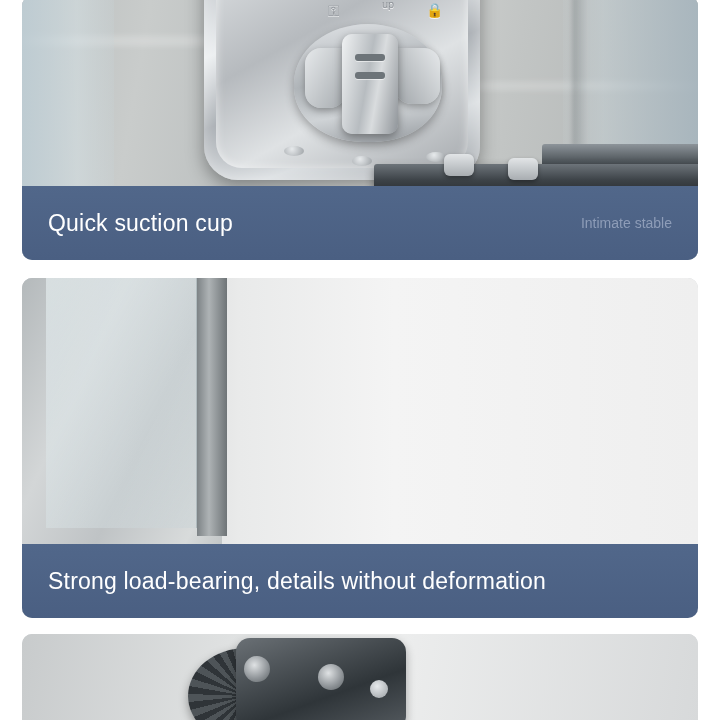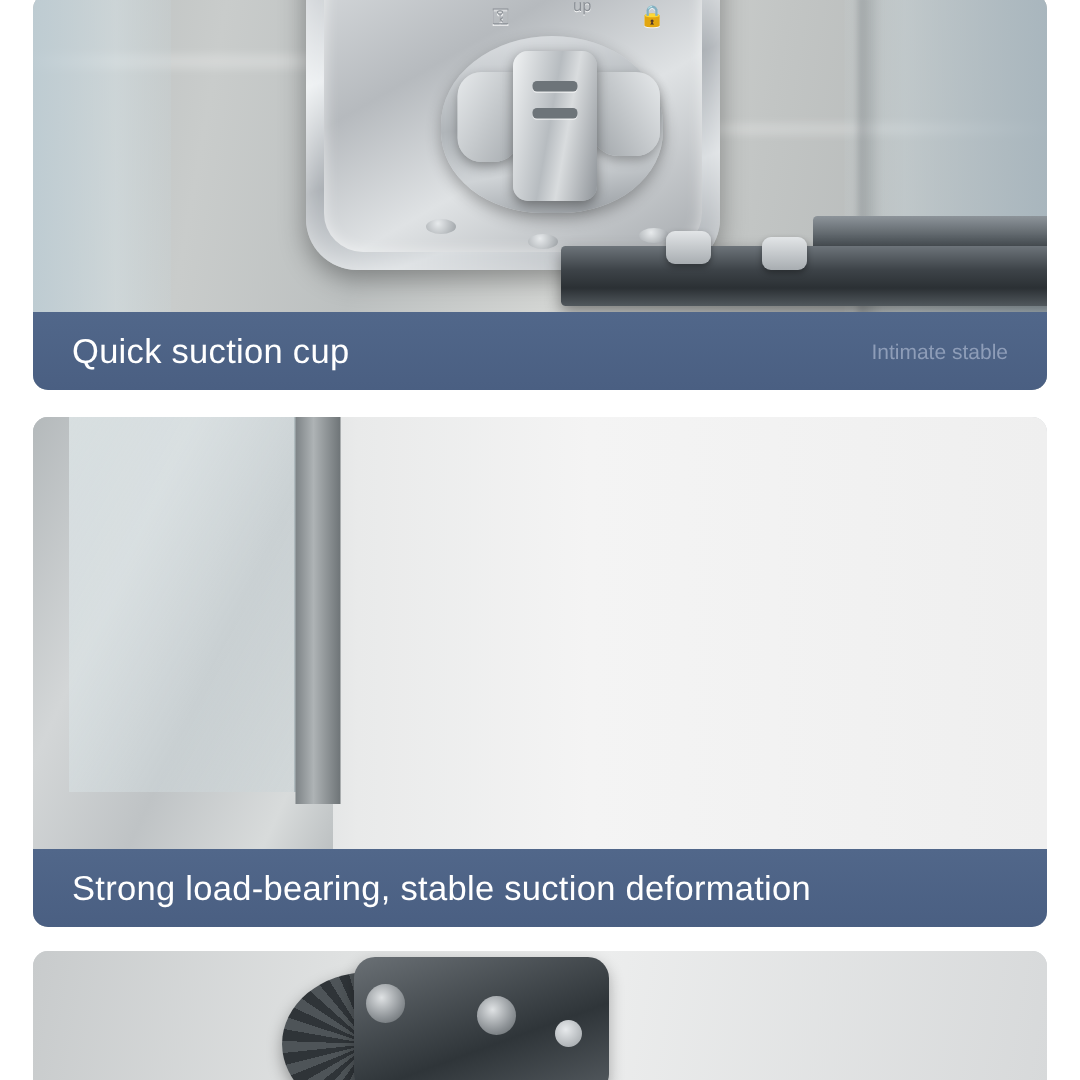--- a/index.html
+++ b/index.html
@@ -33,21 +33,21 @@
   .panel .photo {
     position: absolute;
     inset: 0;
     overflow: hidden;
   }
   .caption-bar {
     position: absolute;
     left: 0;
     right: 0;
     bottom: 0;
-    height: 52px;
+    height: 74px;
     background: linear-gradient(180deg, #51678a 0%, #4a5f82 100%);
     display: flex;
     align-items: center;
     justify-content: space-between;
     padding: 0 26px;
     box-sizing: border-box;
   }
   .caption-main {
     color: #ffffff;
     font-size: 23px;
@@ -342,21 +342,21 @@
       <div class="p2-wall-left"></div>
       <div class="p2-glass"></div>
       <div class="p2-pillar"></div>
 
       <div class="p2-bracket"></div>
       <div class="p2-bracket-inner"></div>
 
     </div>
 
     <div class="caption-bar">
-      <span class="caption-main">Strong load-bearing, stable suction deformation</span>
+      <span class="caption-main">Strong load-bearing, details without deformation</span>
       <span class="caption-sub"></span>
     </div>
   </div>
 
   <div class="panel" id="panel-bottom">
     <div class="photo">
       <div class="p3-bg"></div>
       <div class="p3-gear"></div>
       <div class="p3-plate"></div>
       <div class="p3-hole" style="left:222px;top:22px;"></div>

